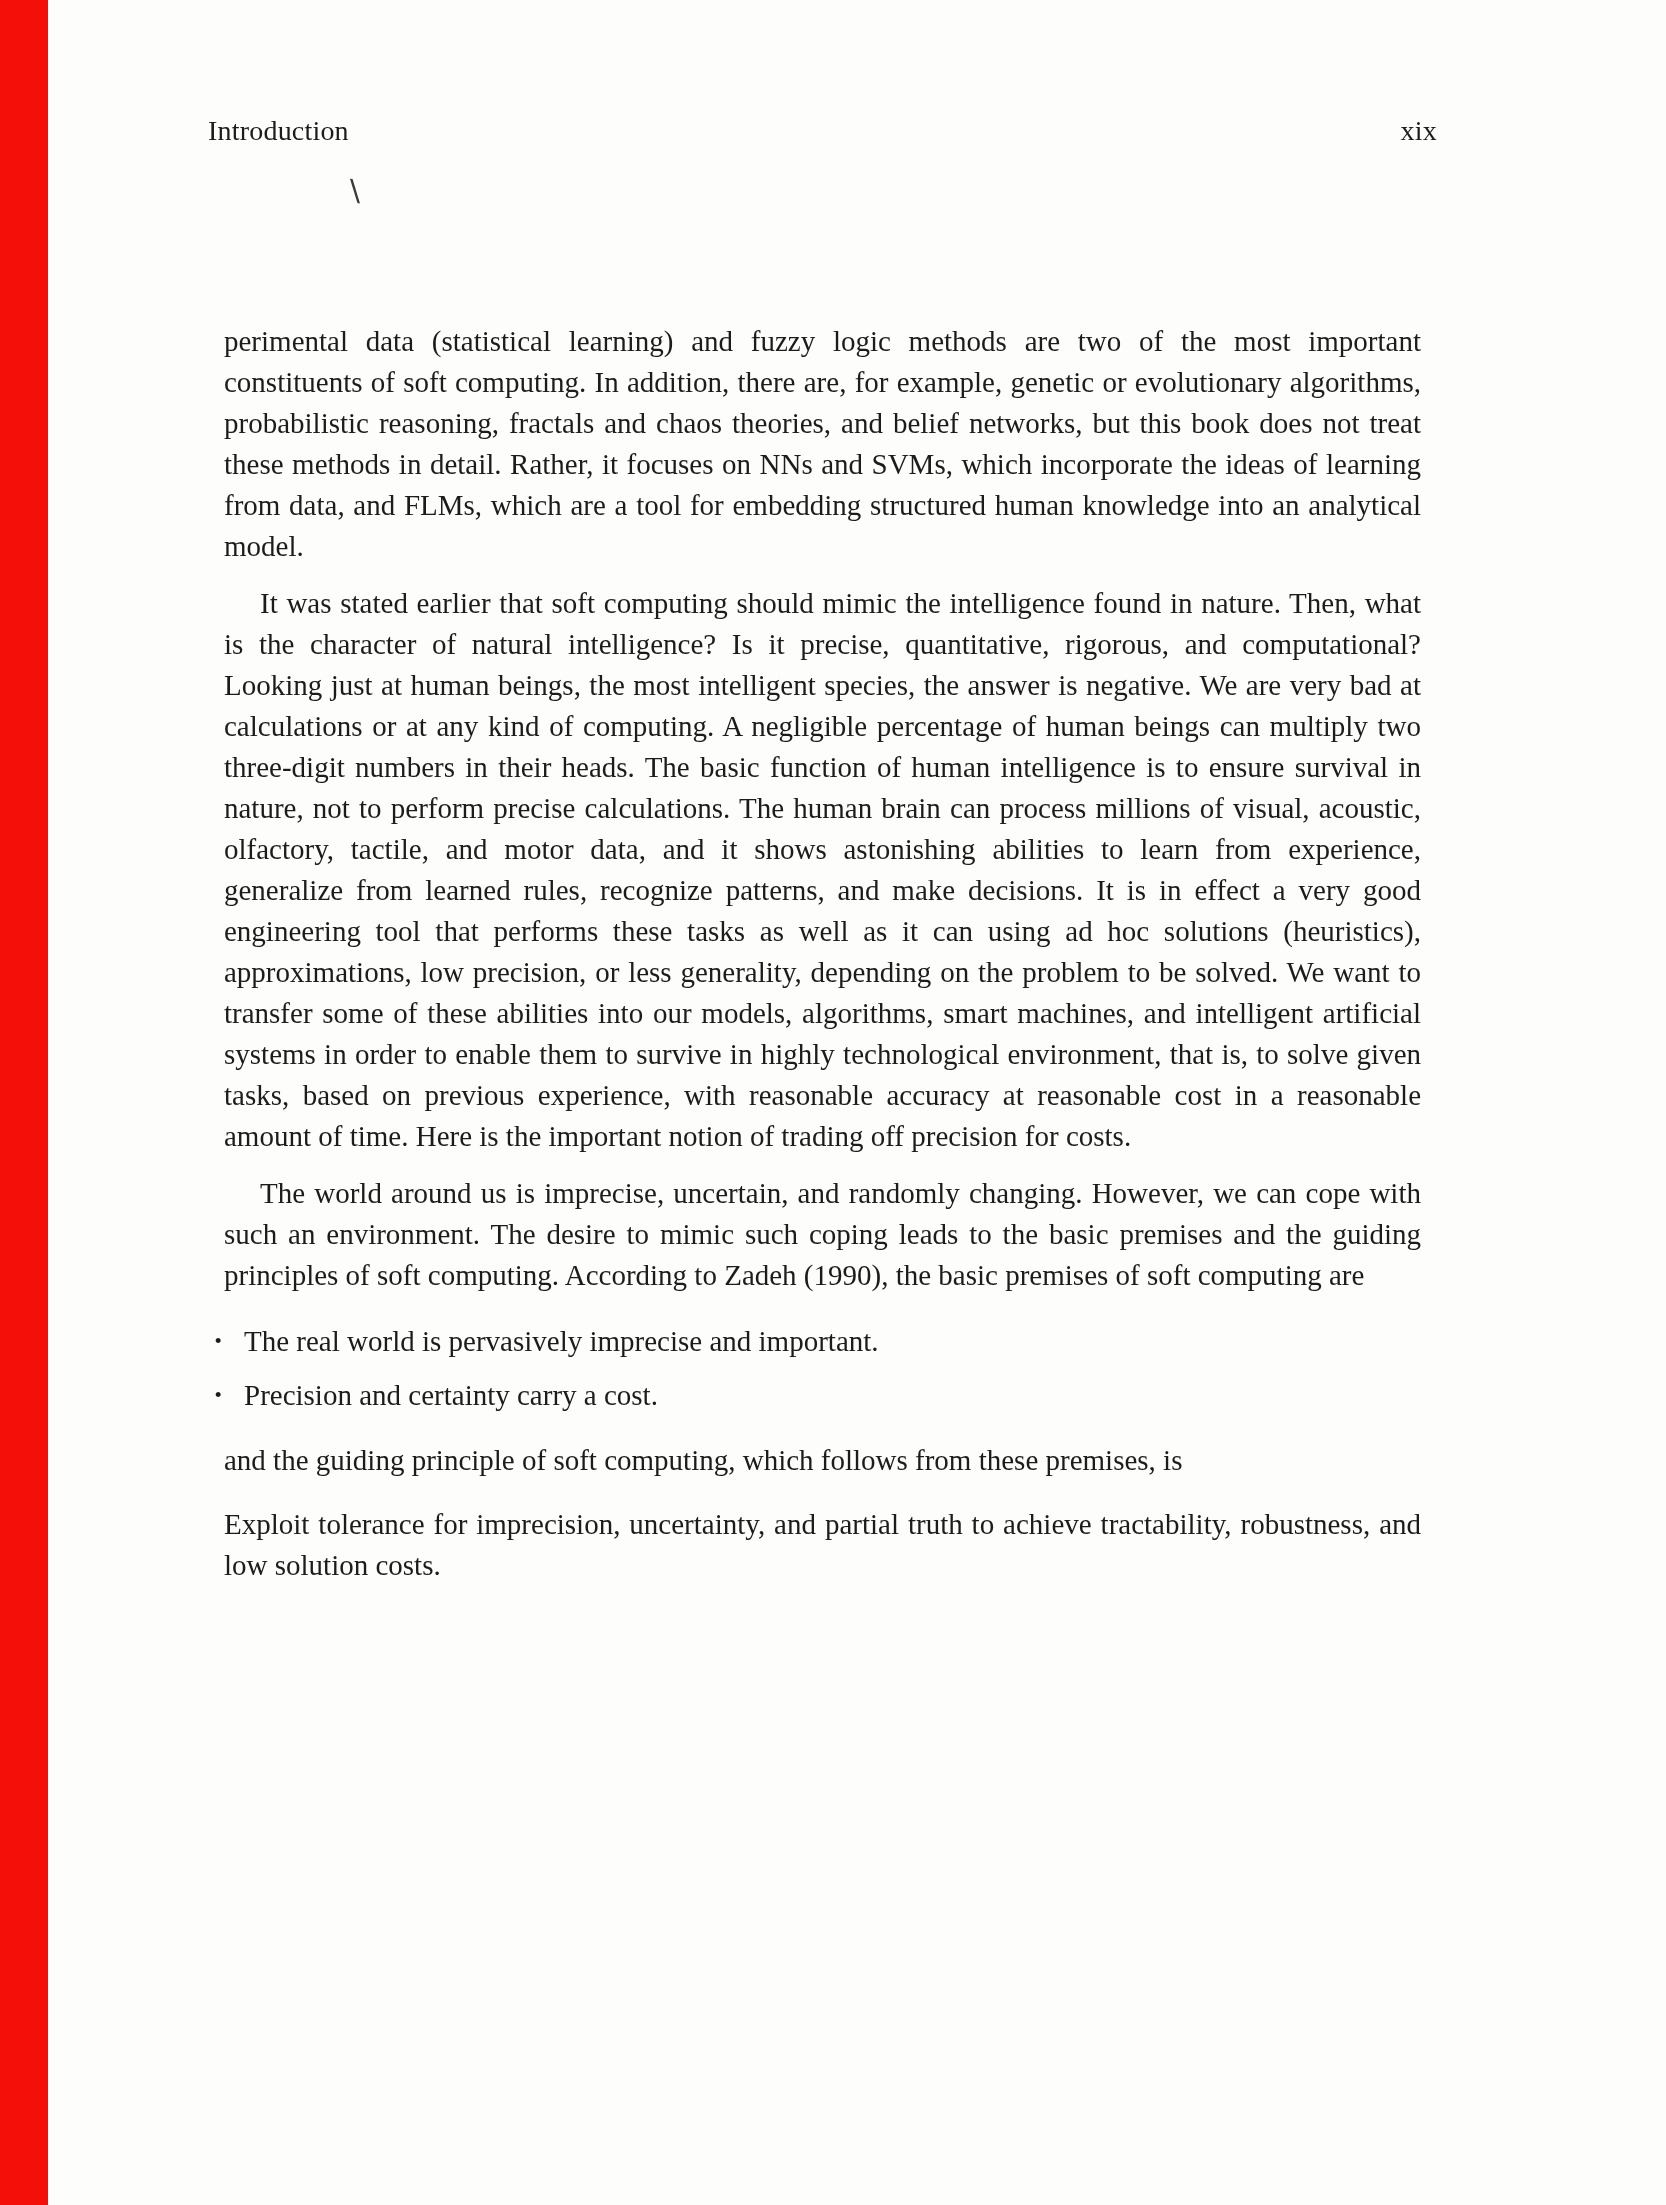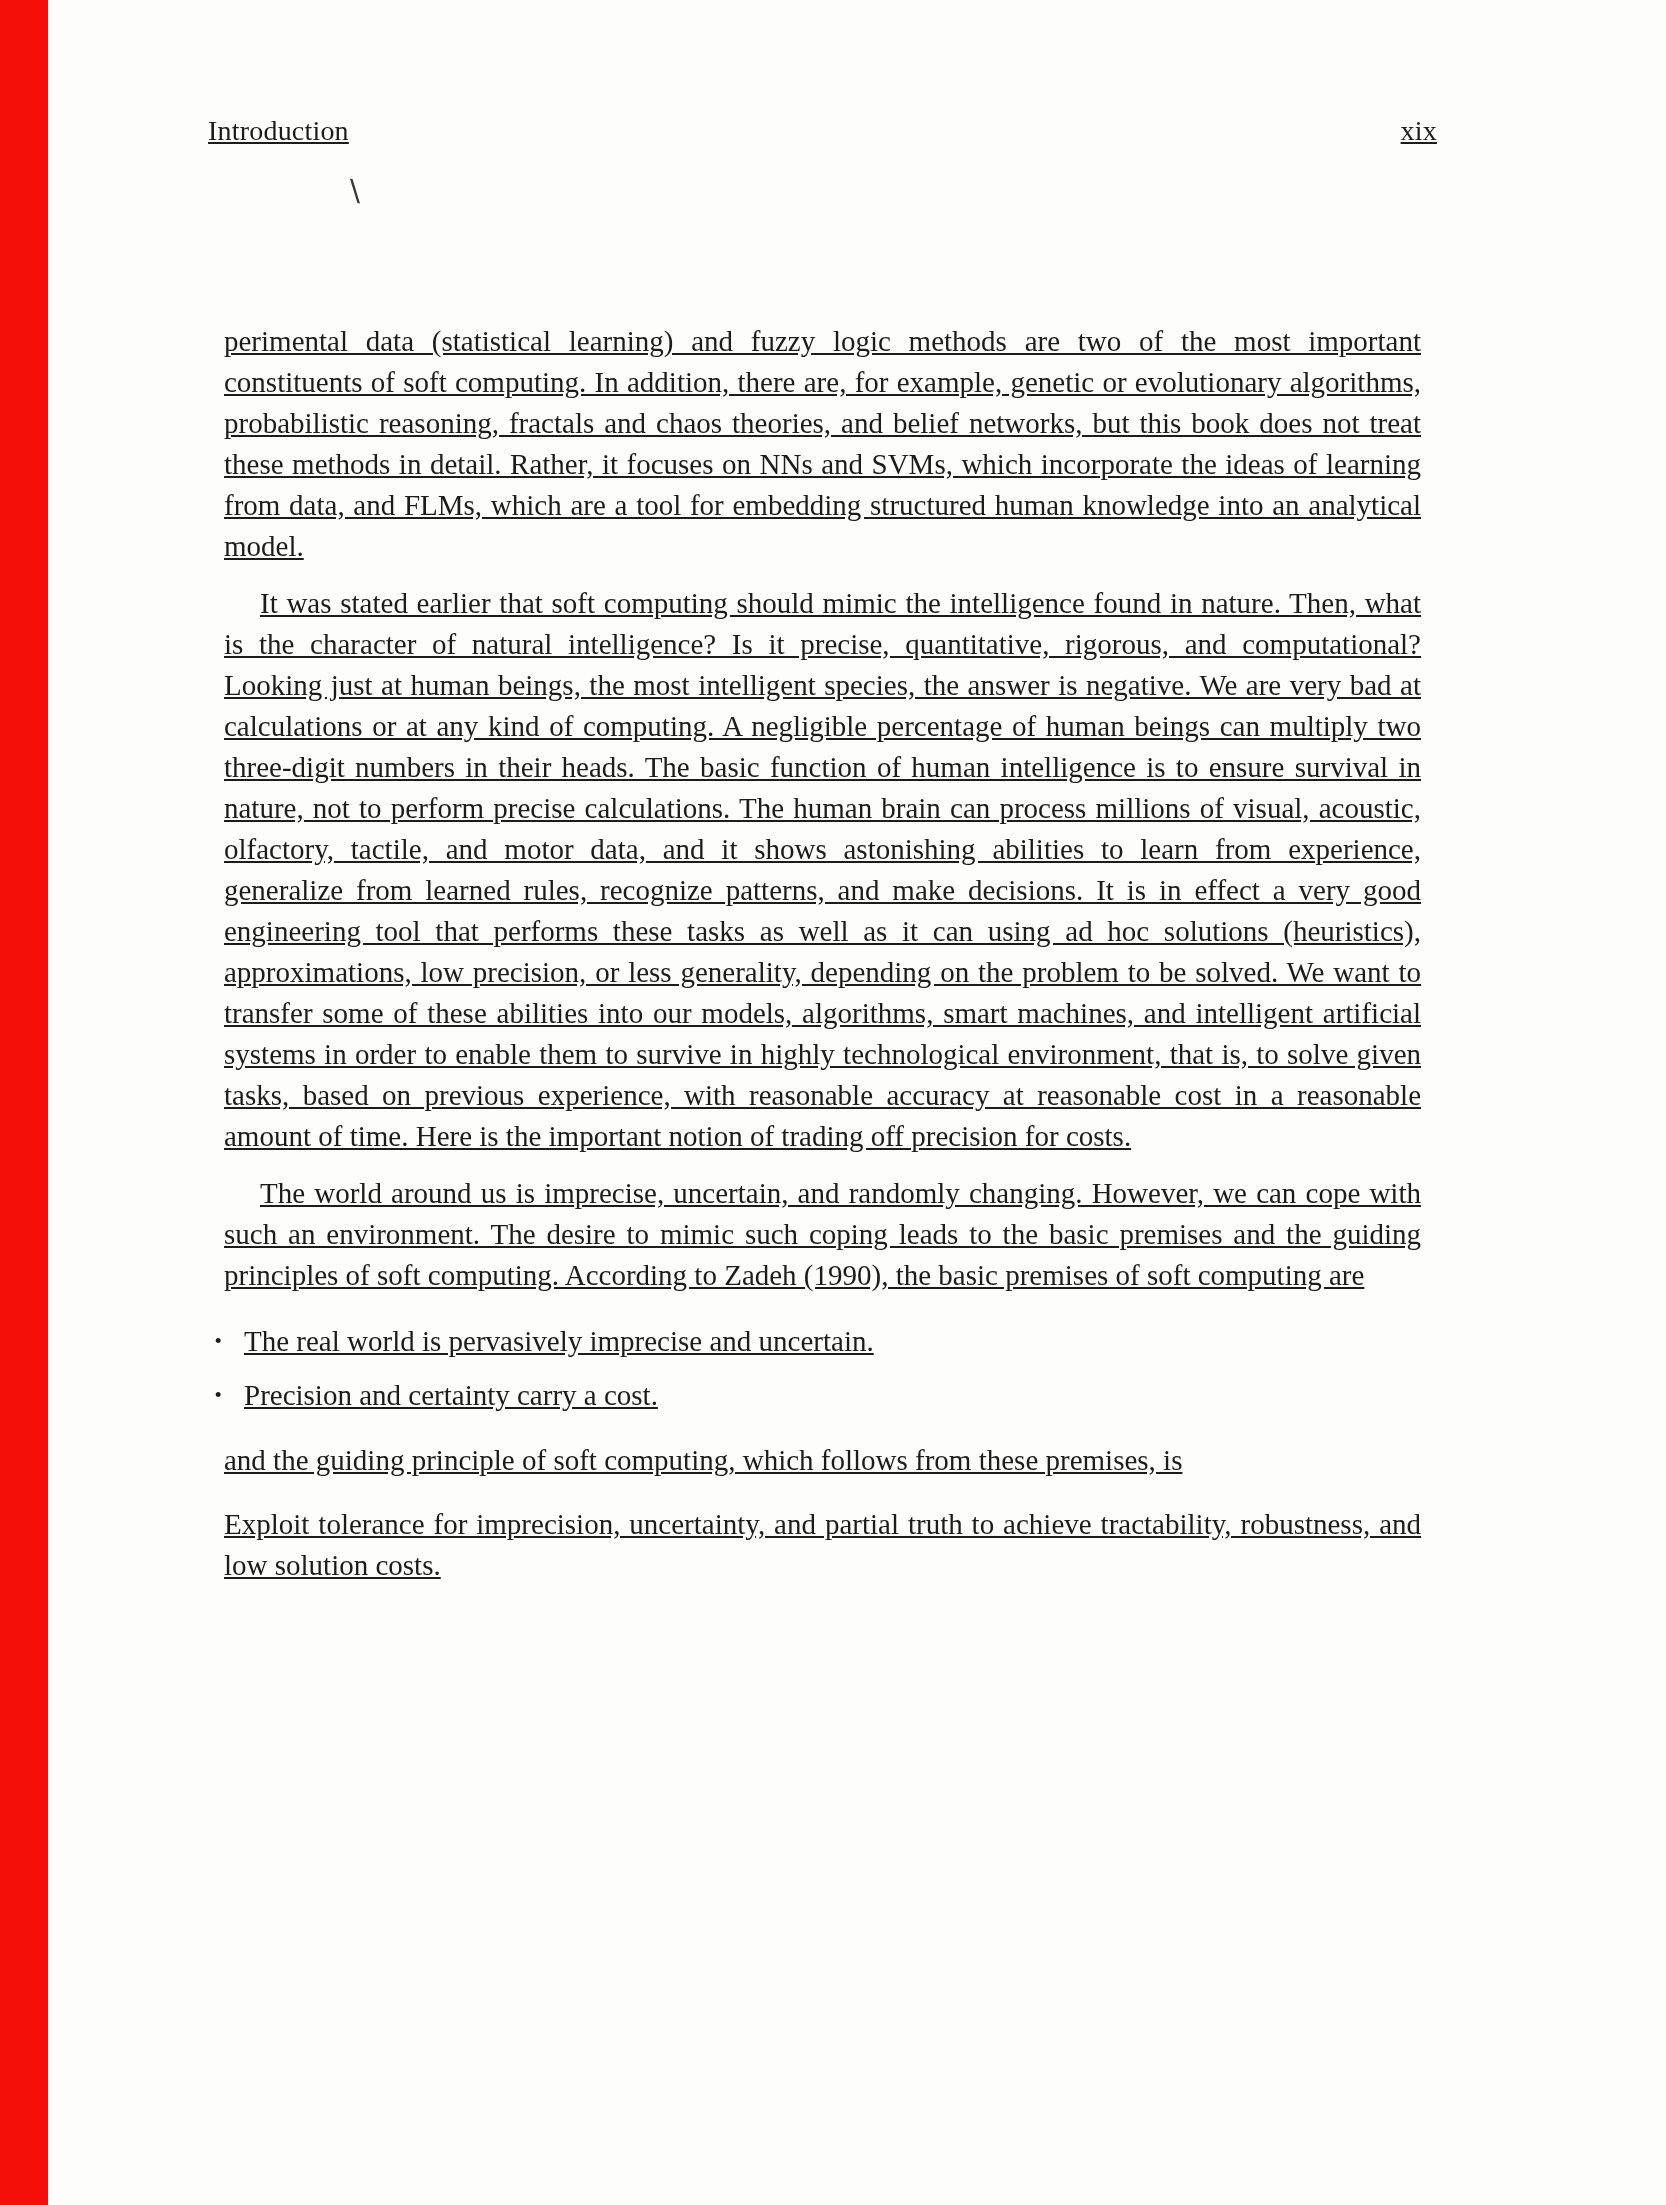--- a/index.html
+++ b/index.html
@@ -23,21 +23,20 @@
     left: 0; top: 0;
     width: 48px;
     height: 100%;
     background: var(--spine_red);
   }
   .content {
     position: relative;
     margin-left: 208px;
     width: 1229px;
     padding-top: 115px;
-    text-decoration: underline;
   }
   .running-header {
     display: flex;
     justify-content: space-between;
     align-items: baseline;
     font-size: 28px;
     letter-spacing: 0.2px;
   }
   .stray {
     position: absolute;
@@ -90,21 +89,21 @@
     </div>
 
     <div class="body-text">
       <p class="noindent">perimental data (statistical learning) and fuzzy logic methods are two of the most important constituents of soft computing. In addition, there are, for example, genetic or evolutionary algorithms, probabilistic reasoning, fractals and chaos theories, and belief networks, but this book does not treat these methods in detail. Rather, it focuses on NNs and SVMs, which incorporate the ideas of learning from data, and FLMs, which are a tool for embedding structured human knowledge into an analytical model.</p>
       <p class="indent">It was stated earlier that soft computing should mimic the intelligence found in nature. Then, what is the character of natural intelligence? Is it precise, quantitative, rigorous, and computational? Looking just at human beings, the most intelligent species, the answer is negative. We are very bad at calculations or at any kind of computing. A negligible percentage of human beings can multiply two three-digit numbers in their heads. The basic function of human intelligence is to ensure survival in nature, not to perform precise calculations. The human brain can process millions of visual, acoustic, olfactory, tactile, and motor data, and it shows astonishing abilities to learn from experience, generalize from learned rules, recognize patterns, and make decisions. It is in effect a very good engineering tool that performs these tasks as well as it can using ad hoc solutions (heuristics), approximations, low precision, or less generality, depending on the problem to be solved. We want to transfer some of these abilities into our models, algorithms, smart machines, and intelligent artificial systems in order to enable them to survive in highly technological environment, that is, to solve given tasks, based on previous experience, with reasonable accuracy at reasonable cost in a reasonable amount of time. Here is the important notion of trading off precision for costs.</p>
       <p class="indent">The world around us is imprecise, uncertain, and randomly changing. However, we can cope with such an environment. The desire to mimic such coping leads to the basic premises and the guiding principles of soft computing. According to Zadeh (1990), the basic premises of soft computing are</p>
 
       <ul class="bullets">
         <li>
           <span class="marker">•</span>
-          <span>The real world is pervasively imprecise and uncertain.</span>
+          <span>The real world is pervasively imprecise and important.</span>
         </li>
         <li>
           <span class="marker">•</span>
           <span>Precision and certainty carry a cost.</span>
         </li>
       </ul>
 
       <p class="noindent">and the guiding principle of soft computing, which follows from these premises, is</p>
       <p class="noindent gap-above">Exploit tolerance for imprecision, uncertainty, and partial truth to achieve tractability, robustness, and low solution costs.</p>
     </div>

